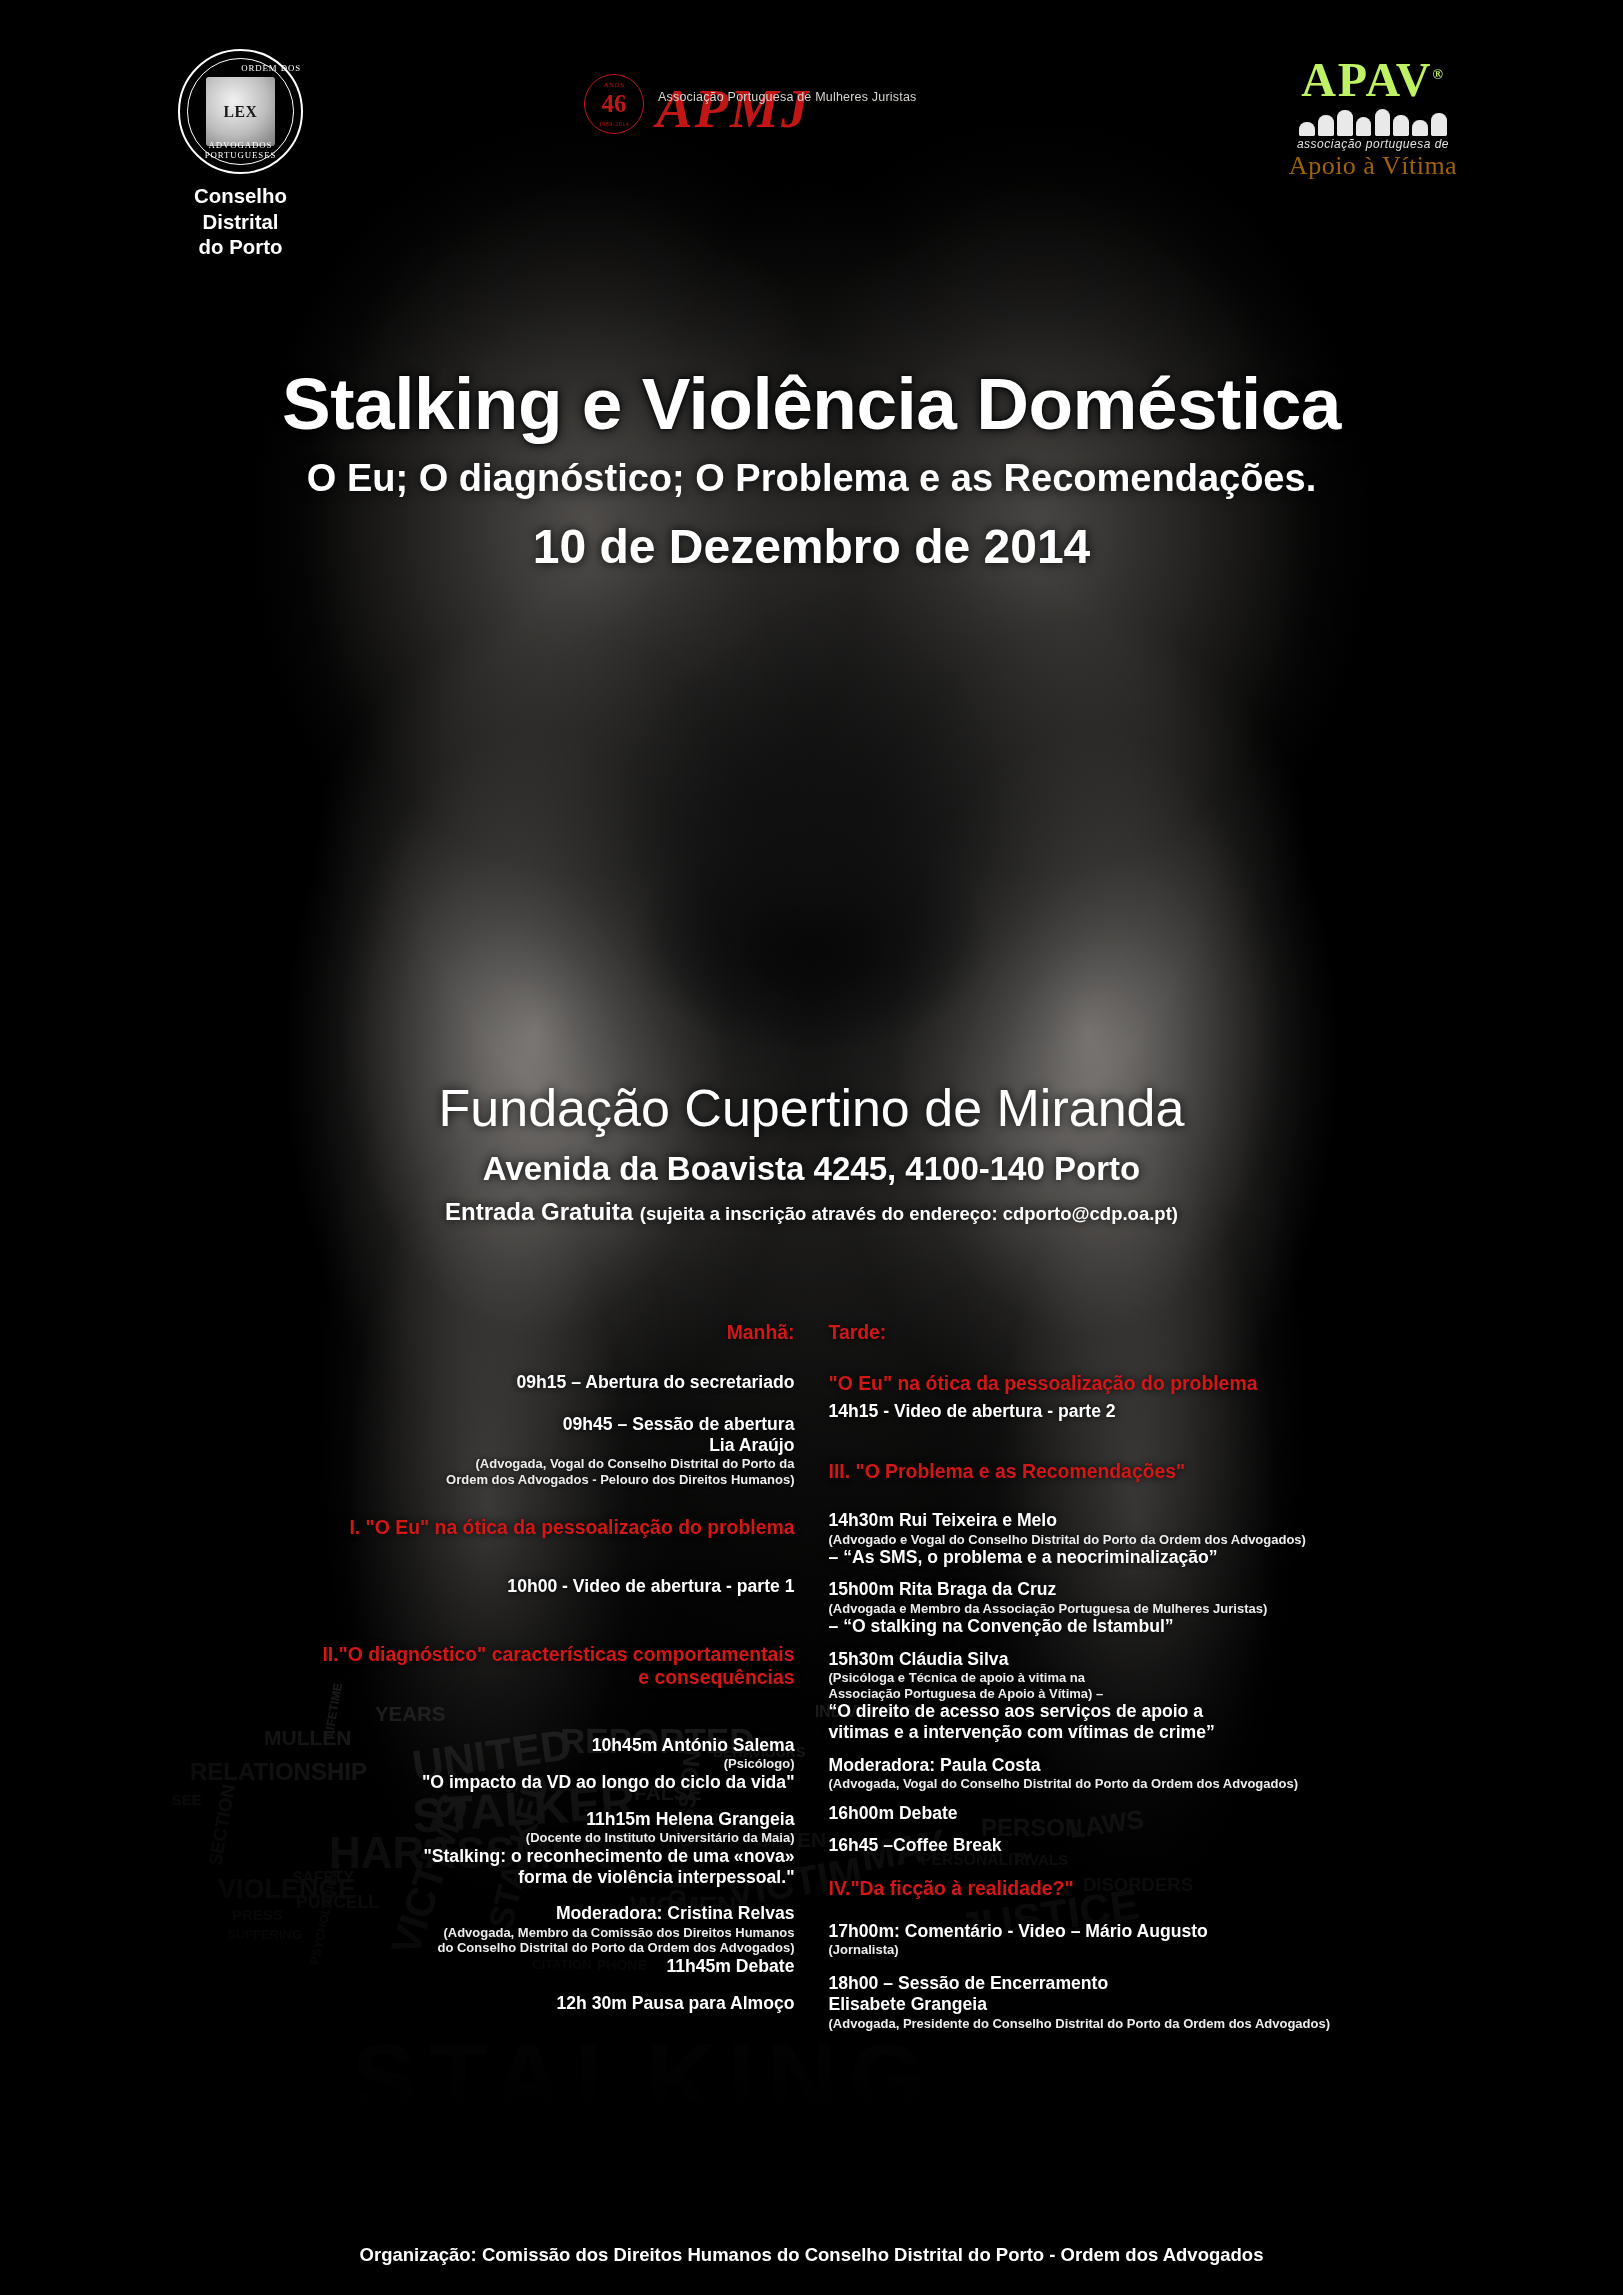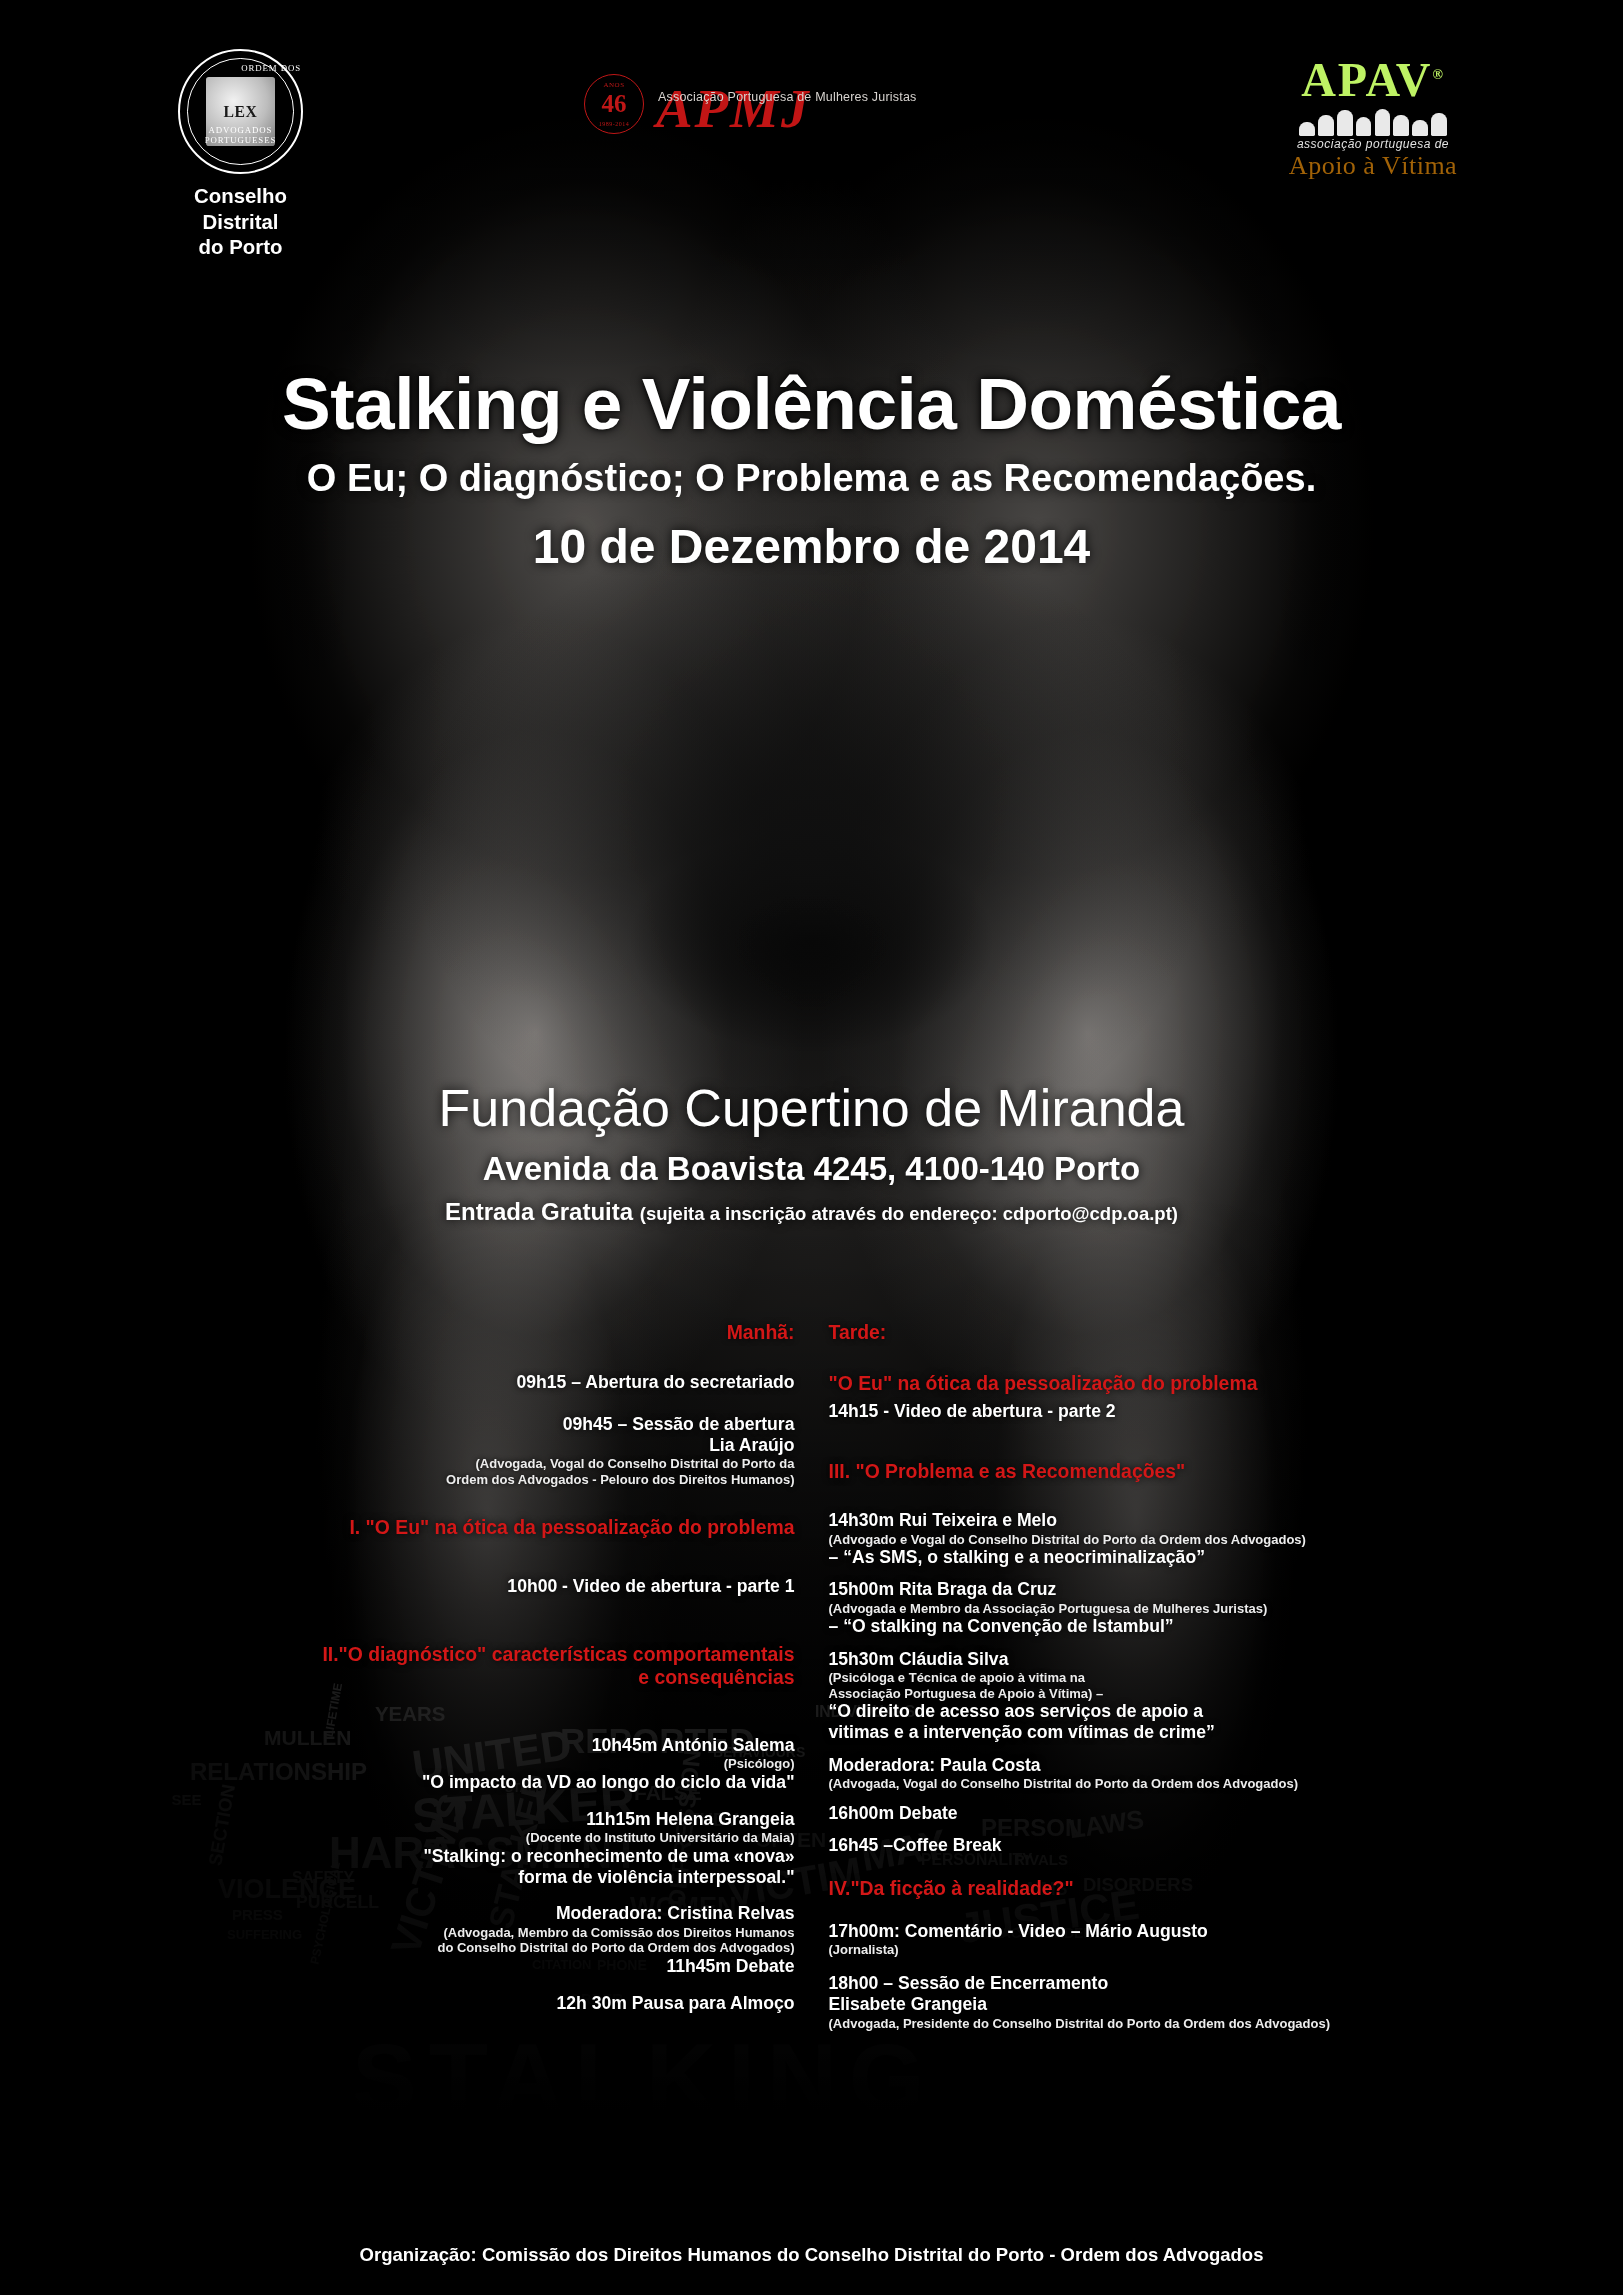--- a/index.html
+++ b/index.html
@@ -76,21 +76,21 @@
     background: radial-gradient(circle at 40% 35%, #f2f2f2 0%, #bdbdbd 55%, #7a7a7a 100%);
     position: relative; display:flex; align-items:center; justify-content:center;
     color: #1a1a1a; font-size: 15.7px; font-weight: bold; letter-spacing: 0.5px;
     font-family: "Liberation Serif", serif;
   }
   .oa-ring-text {
     position: absolute; width: 100%; text-align: center; font-size: 8.8px;
     letter-spacing: 0.9px; color: #fff; font-family: "Liberation Serif", serif;
   }
   .oa-ring-top { top: 12px; text-align: right; }
-  .oa-ring-bottom { bottom: 27px; }
+  .oa-ring-bottom { bottom: 12px; }
   .logo-oa-caption {
     margin-top: 10.2px; font-size: 20.4px; font-weight: bold; line-height: 1.25;
     color: #fff;
   }
 
   .logo-apmj {
     position: absolute; left: 584px; top: 69px; width: 407px; height: 83px;
   }
   .apmj-badge {
     position: absolute; left: 0; top: 4.6px; width: 60px; height: 60px;
@@ -380,21 +380,21 @@
       <div class="col-head">Tarde:</div>
       <div class="sp-60"></div>
       <div class="sec-red">"O Eu" na ótica da pessoalização do problema</div>
       <div class="sp-14"></div>
       <div class="item-time">14h15 - Video de abertura - parte 2</div>
       <div class="sp-80"></div>
       <div class="sec-red">III.  "O Problema e as Recomendações"</div>
       <div class="sp-60"></div>
       <div class="item-time">14h30m  Rui Teixeira e Melo</div>
       <div class="item-paren">(Advogado e Vogal do Conselho Distrital do Porto da Ordem dos Advogados)</div>
-      <div class="item-quote">– “As SMS, o stalking e a neocriminalização”</div>
+      <div class="item-quote">– “As SMS, o problema e a neocriminalização”</div>
       <div class="sp-24"></div>
       <div class="item-time">15h00m  Rita Braga da Cruz</div>
       <div class="item-paren">(Advogada e Membro da Associação Portuguesa de Mulheres Juristas)</div>
       <div class="item-quote">– “O stalking na Convenção de Istambul”</div>
       <div class="sp-24"></div>
       <div class="item-time">15h30m Cláudia Silva</div>
       <div class="item-paren">(Psicóloga e Técnica de apoio à vitima na</div>
       <div class="item-paren">Associação Portuguesa de Apoio à Vítima) –</div>
       <div class="item-quote" style="white-space:pre-line">“O direito de acesso aos serviços de apoio a
 vitimas e a intervenção com vítimas de crime”</div>

